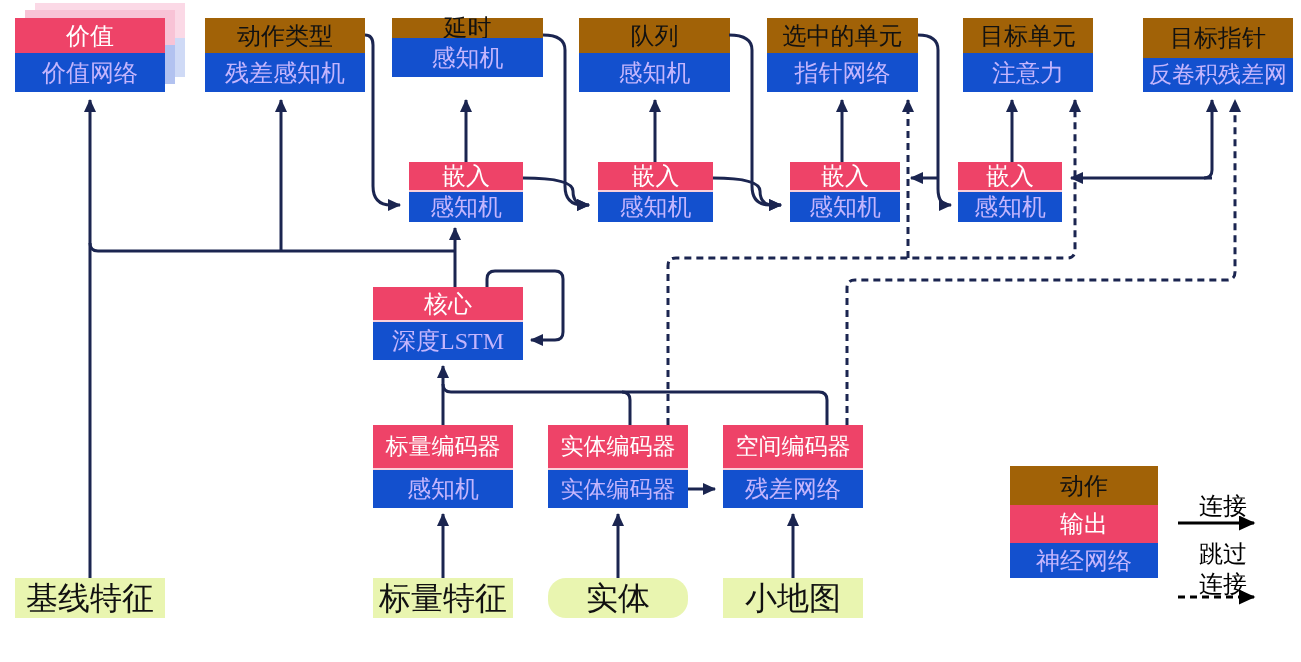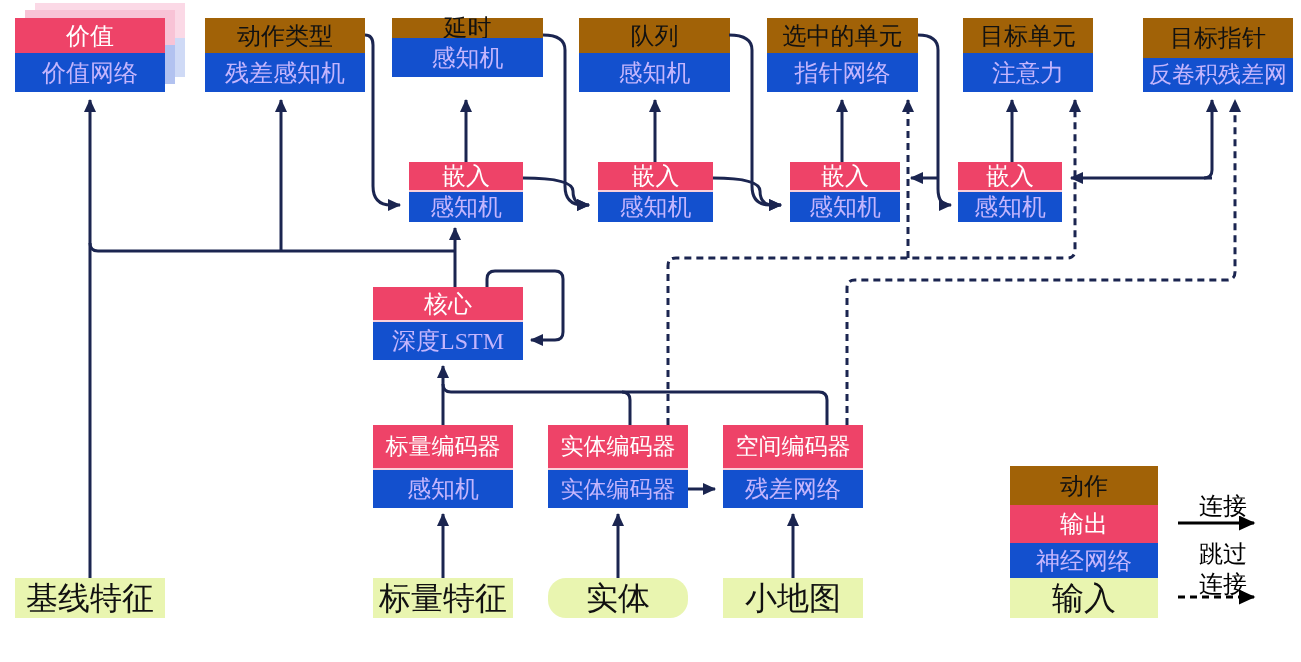--- a/index.html
+++ b/index.html
@@ -111,21 +111,20 @@
     <div class="part part-green" style="height:40px;border-radius:18px;">实体</div>
   </div>
   <div class="node" style="left:723px;top:578px;width:140px;height:40px;">
     <div class="part part-green" style="height:40px;">小地图</div>
   </div>
 
   <div class="node" style="left:1010px;top:466px;width:148px;height:152px;">
     <div class="part part-yellow" style="height:39px;">动作</div>
     <div class="part part-red" style="height:38px;">输出</div>
     <div class="part part-blue" style="height:35px;">神经网络</div>
-    <div class="part part-green" style="height:40px;">输入</div>
   </div>
   <div class="legend-label" style="left:1178px;top:490px;">连接</div>
   <div class="legend-label" style="left:1178px;top:538px;">跳过</div>
   <div class="legend-label" style="left:1178px;top:568px;">连接</div>
 
   <svg id="lines" width="1301" height="662" viewBox="0 0 1301 662">
     <defs>
       <marker id="ah" markerUnits="userSpaceOnUse" markerWidth="14" markerHeight="12" viewBox="0 0 12 11" refX="11" refY="5.5" orient="auto">
         <path d="M0,0 L12,5.5 L0,11 Z" fill="#1B2550"></path>
       </marker>

